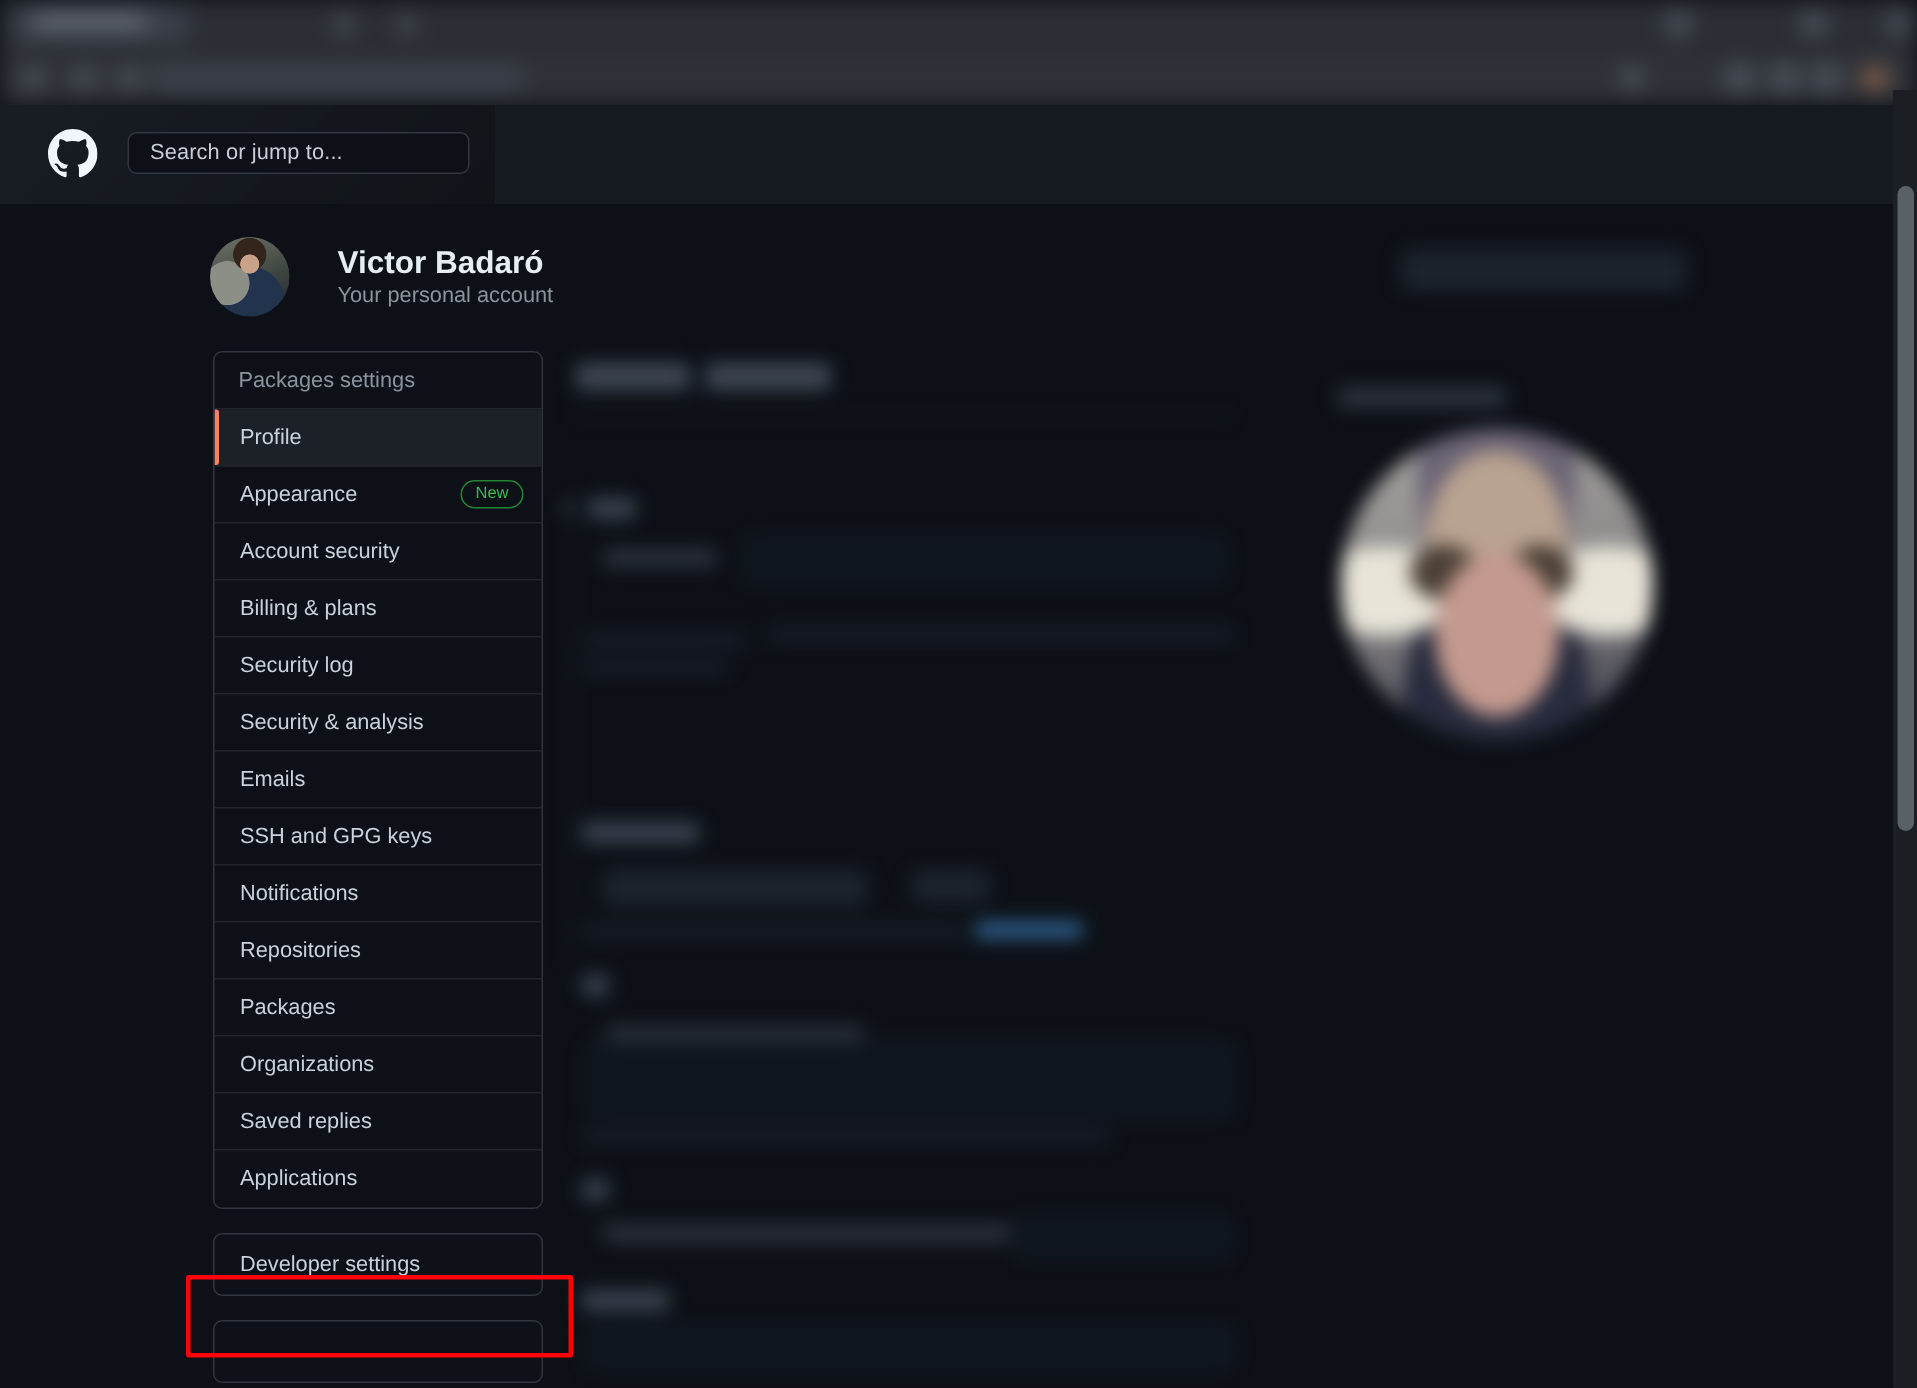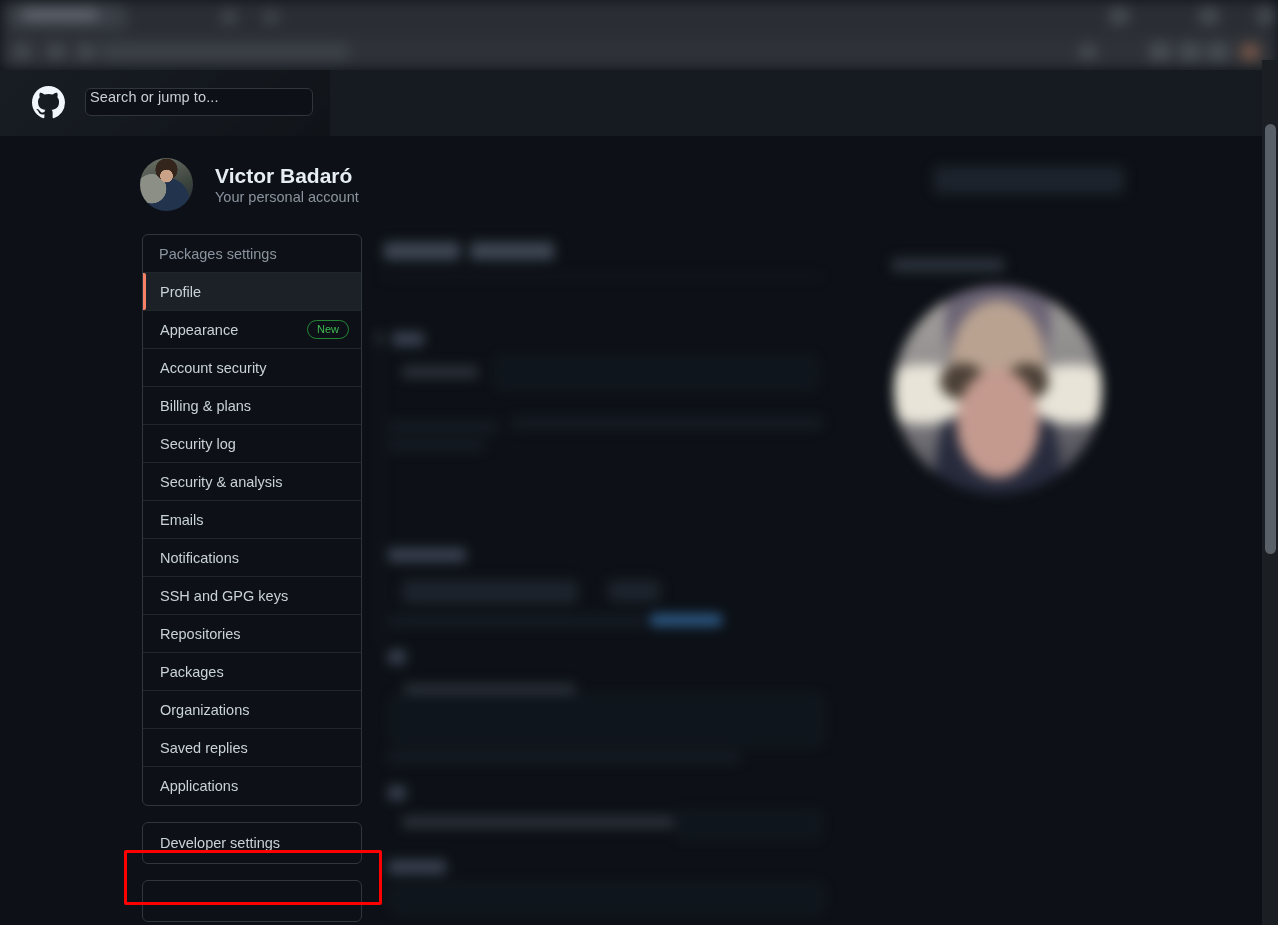--- a/index.html
+++ b/index.html
@@ -32,40 +32,40 @@
 
   
   .gh-header{
     position:absolute; left:0; top:70px; width:1278px; height:66px;
     background:#161b22;
   }
   .gh-logo{position:absolute; left:32px; top:86px; width:33px; height:33px;}
   .search-box{
     position:absolute; left:85px; top:88px; width:228px; height:28px;
     border:1px solid #30363d; border-radius:6px; background:#0d1117;
-    display:flex; padding-left:4px;
+    display:flex; align-items:center; padding-left:14px;
   }
   .search-box span{ color:#c9ced6; font-size:14.5px; letter-spacing:.1px;}
   .header-blurwrap{ position:absolute; left:0; top:70px; width:1278px; height:66px; filter:blur(6px); pointer-events:none;}
   .nav-blob{ position:absolute; height:13px; border-radius:4px; background:#4d535c; top:96px;}
   .hicon-blob{ position:absolute; border-radius:4px; background:#3a4048;}
   .header-avatar{ position:absolute; right:48px; top:92px; width:22px; height:22px; border-radius:50%; background:#6b6057;}
 
   
   .fold{
     position:absolute; left:0; top:70px; width:330px; height:66px;
     background:linear-gradient(135deg, rgba(255,255,255,.012), rgba(0,0,0,.25));
     pointer-events:none;
   }
 
   
   .page{ position:absolute; left:0; top:136px; width:1262px; height:789px; background:#0d1117;}
 
   
-  .profile-head{ position:absolute; left:140px; top:22px; display:flex; align-items:center; gap:22px;}
+  .profile-head{ position:absolute; left:140px; top:22px; display:flex; align-items:center; gap:32px;}
   .profile-pic{
     width:53px;height:53px;border-radius:50%;
     background:
       radial-gradient(circle at 50% 34%, #c9a288 0 14%, rgba(201,162,136,0) 15%),
       radial-gradient(circle at 50% 22%, #33251c 0 22%, rgba(51,37,28,0) 23%),
       radial-gradient(circle at 22% 58%, #8c8f86 0 28%, rgba(140,143,134,0) 29%),
       radial-gradient(circle at 50% 80%, #22344d 0 45%, rgba(34,52,77,0) 46%),
       linear-gradient(160deg,#6f7368,#3e4640 55%,#1d2430);
     filter:blur(0.4px);
   }
@@ -215,24 +215,24 @@
       <div class="menu-item">
         <span>Security log</span>
       </div>
       <div class="menu-item">
         <span>Security &amp; analysis</span>
       </div>
       <div class="menu-item">
         <span>Emails</span>
       </div>
       <div class="menu-item">
+        <span>SSH and GPG keys</span>
+      </div>
+      <div class="menu-item">
         <span>Notifications</span>
-      </div>
-      <div class="menu-item">
-        <span>SSH and GPG keys</span>
       </div>
       <div class="menu-item">
         <span>Repositories</span>
       </div>
       <div class="menu-item">
         <span>Packages</span>
       </div>
       <div class="menu-item">
         <span>Organizations</span>
       </div>

